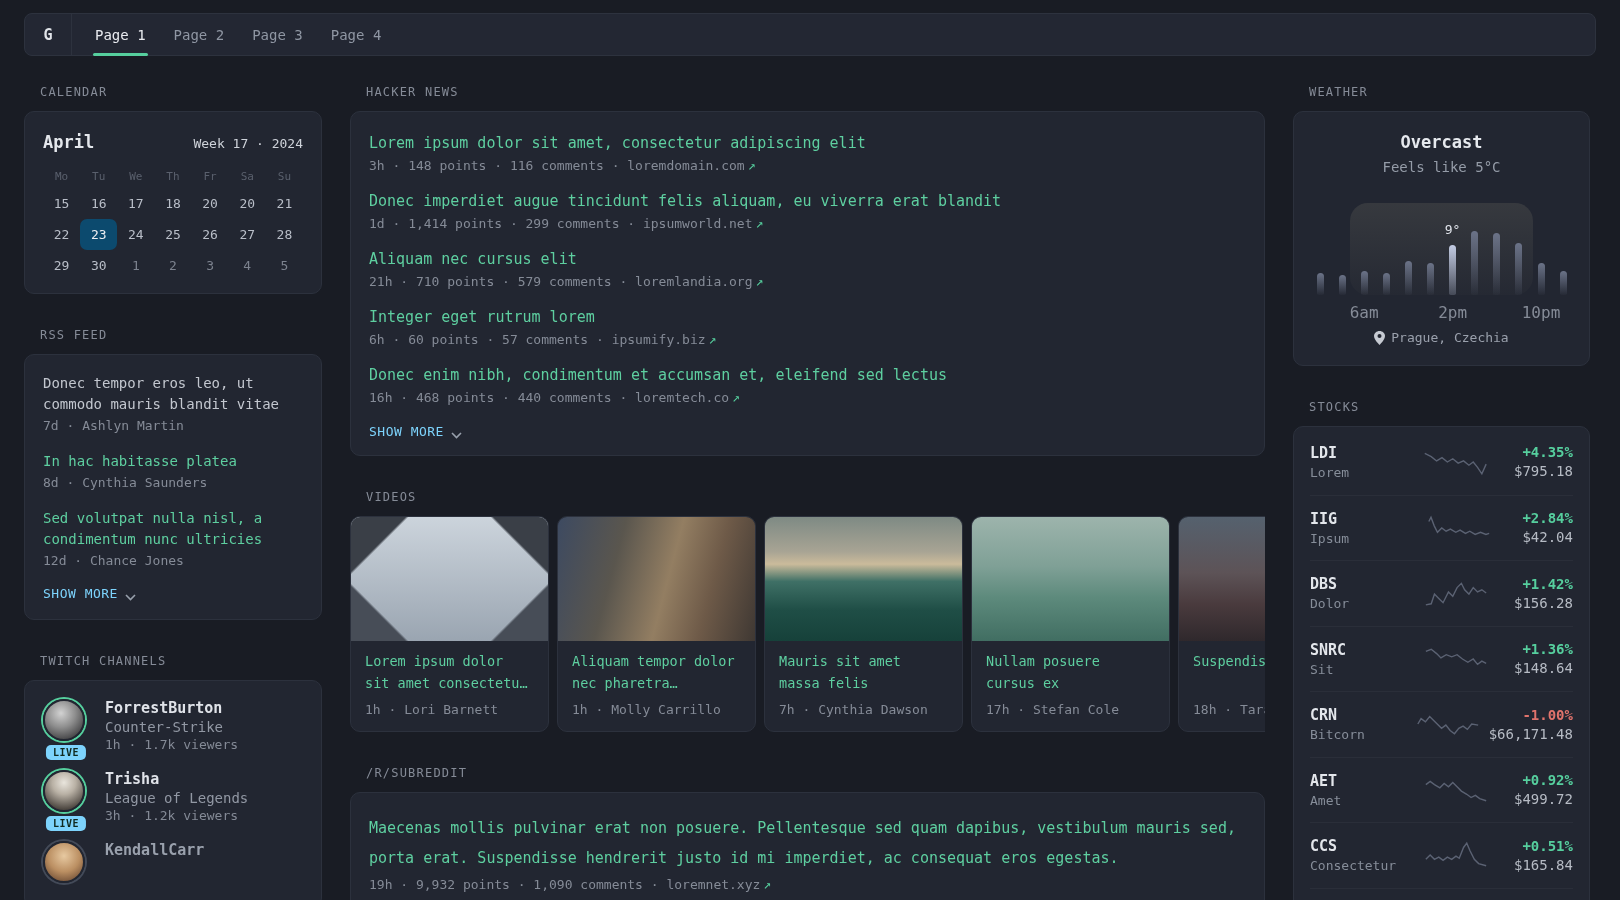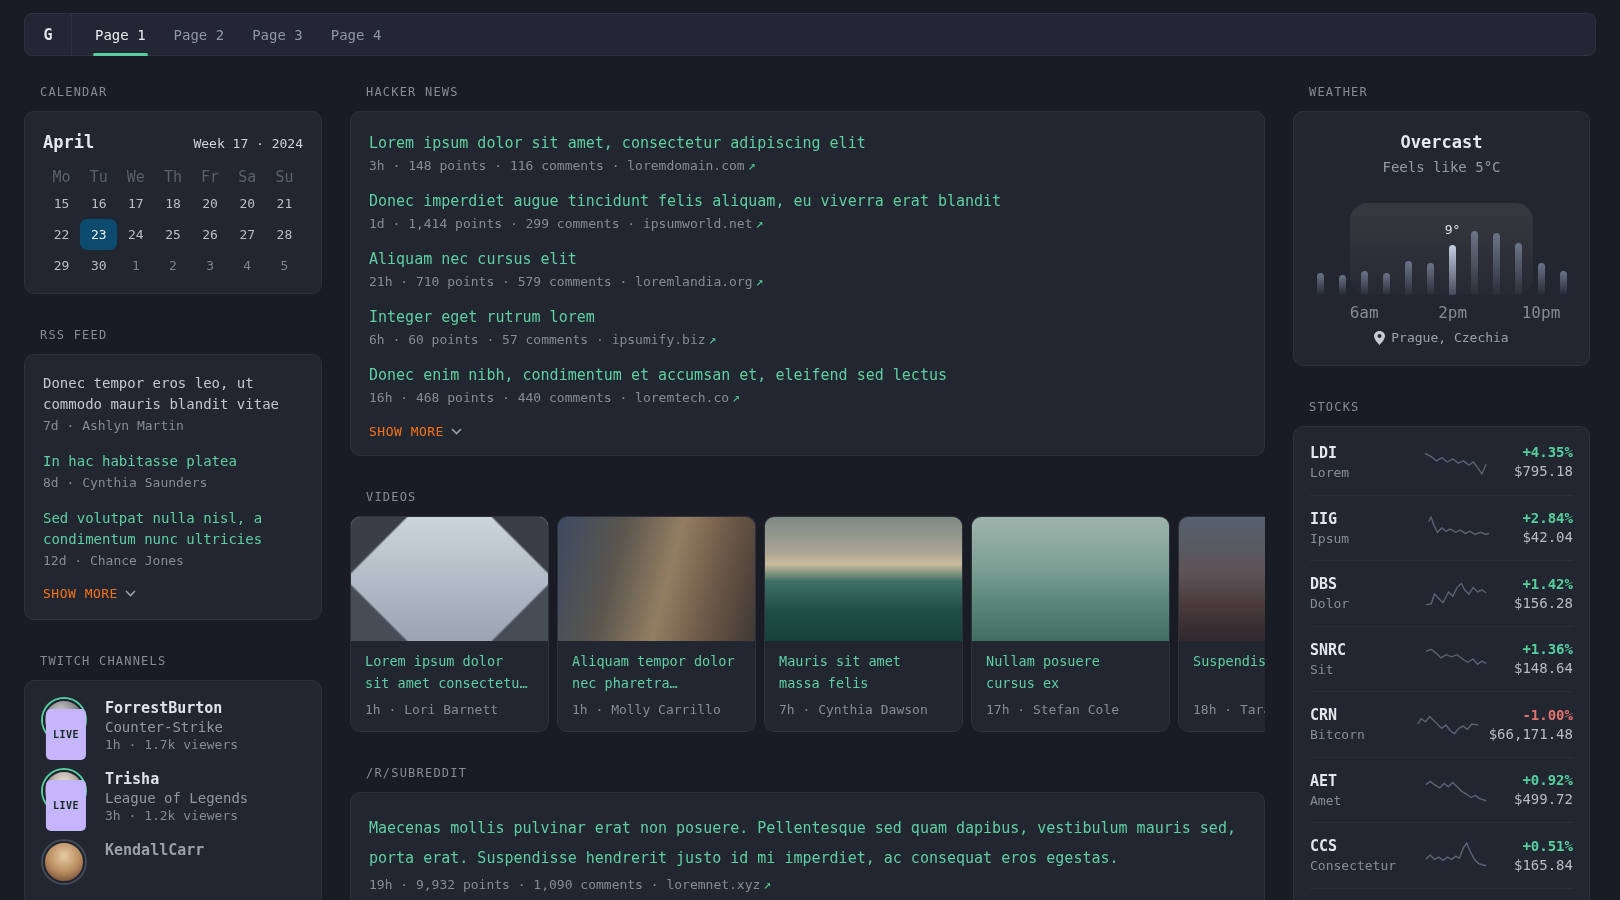--- a/index.html
+++ b/index.html
@@ -22,45 +22,45 @@
   .widget{margin-bottom:34px;}
   .wlabel{font-size:12px;letter-spacing:1.2px;color:#858b97;padding-left:16px;margin-bottom:12px;}
   .card{background:#222631;border:1px solid #2c313d;border-radius:10px;}
 
   
   .cal{padding:16px 18px 12px;}
   .cal-head{display:flex;justify-content:space-between;align-items:baseline;}
   .cal-month{font-size:17px;font-weight:600;color:#e4e7ec;}
   .cal-week{font-size:13px;color:#cfd3da;margin-top:8px;}
   .cal-grid{display:grid;grid-template-columns:repeat(7,1fr);margin-top:14px;text-align:center;}
-  .cal-grid .dow{font-size:15px;color:#5a606d;height:22px;line-height:22px;}
+  .cal-grid .dow{font-size:11px;color:#5a606d;height:22px;line-height:22px;}
   .cal-grid .day{font-size:13px;color:#b9bec8;height:31px;line-height:31px;border-radius:7px;}
   .cal-grid .day.muted{color:#7c828e;}
   .cal-grid .day.selected{background:#0c4a6e;color:#eceef2;}
 
   
   .pad-card{padding:18px;}
   .feed-item{margin-bottom:18px;}
   .feed-title{font-size:14px;line-height:21px;color:#5ecfa0;cursor:pointer;}
   .feed-title.plain{color:#c3c7cf;}
   .feed-meta{font-size:13px;color:#858b97;margin-top:3px;}
-  .show-more{font-size:13px;letter-spacing:.5px;color:#f97316;display:flex;align-items:center;gap:7px;cursor:pointer;}
+  .show-more{font-size:13px;letter-spacing:.5px;color:#7dd3fc;display:flex;align-items:flex-end;gap:7px;cursor:pointer;}
   .chev{width:11px;height:7px;}
   .chev polyline{fill:none;stroke:#98a0ac;stroke-width:1.6;}
 
   
   .twitch{padding:18px 18px 6px;}
   .t-row{display:flex;gap:16px;margin-bottom:18px;}
   .t-avatar-wrap{position:relative;width:46px;flex:none;}
   .t-avatar{width:42px;height:42px;border-radius:50%;border:2px solid #222631;box-shadow:0 0 0 2px #56cf9e;}
   .t-avatar.offline{box-shadow:0 0 0 2px #434a58;}
   .av-1{background:radial-gradient(circle at 42% 32%,#d2d2d2 0%,#8e8e8e 42%,#3b3b3d 85%);}
   .av-2{background:radial-gradient(circle at 50% 28%,#e9e5dd 0%,#b9b1a5 35%,#4c4640 80%);}
   .av-3{background:radial-gradient(circle at 50% 34%,#e7c9a1 0%,#bb8f62 50%,#6b4a33 90%);}
-  .live-badge{position:absolute;left:50%;transform:translateX(-50%);bottom:-8px;background:#c4b5fd;color:#10291e;font-size:10px;font-weight:bold;letter-spacing:.5px;padding:20px 7px;border-radius:5px;}
+  .live-badge{position:absolute;left:50%;transform:translateX(-50%);bottom:-8px;background:#7dd3fc;color:#10291e;font-size:10px;font-weight:bold;letter-spacing:.5px;padding:2px 7px;border-radius:5px;}
   .t-name{font-size:15px;font-weight:600;color:#e0e3e9;}
   .t-name.offline{color:#9aa1ad;}
   .t-game{font-size:14px;color:#9298a4;margin-top:2px;}
   .t-meta{font-size:13px;color:#848a96;margin-top:2px;}
 
   
   .hn{padding:20px 18px 16px;}
   .hn-item{margin-bottom:17px;}
   .hn-title{font-size:15px;line-height:22px;color:#5ecfa0;cursor:pointer;}
   .hn-meta{font-size:13px;color:#858b97;margin-top:4px;}

